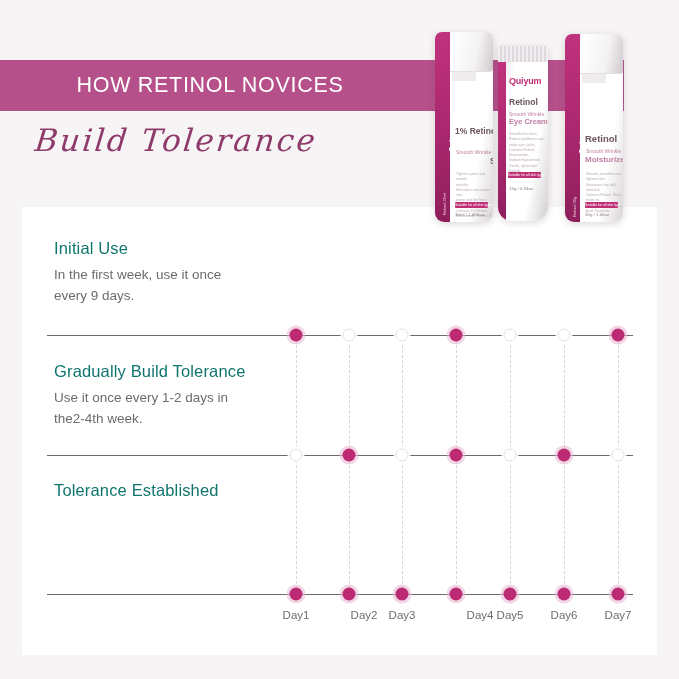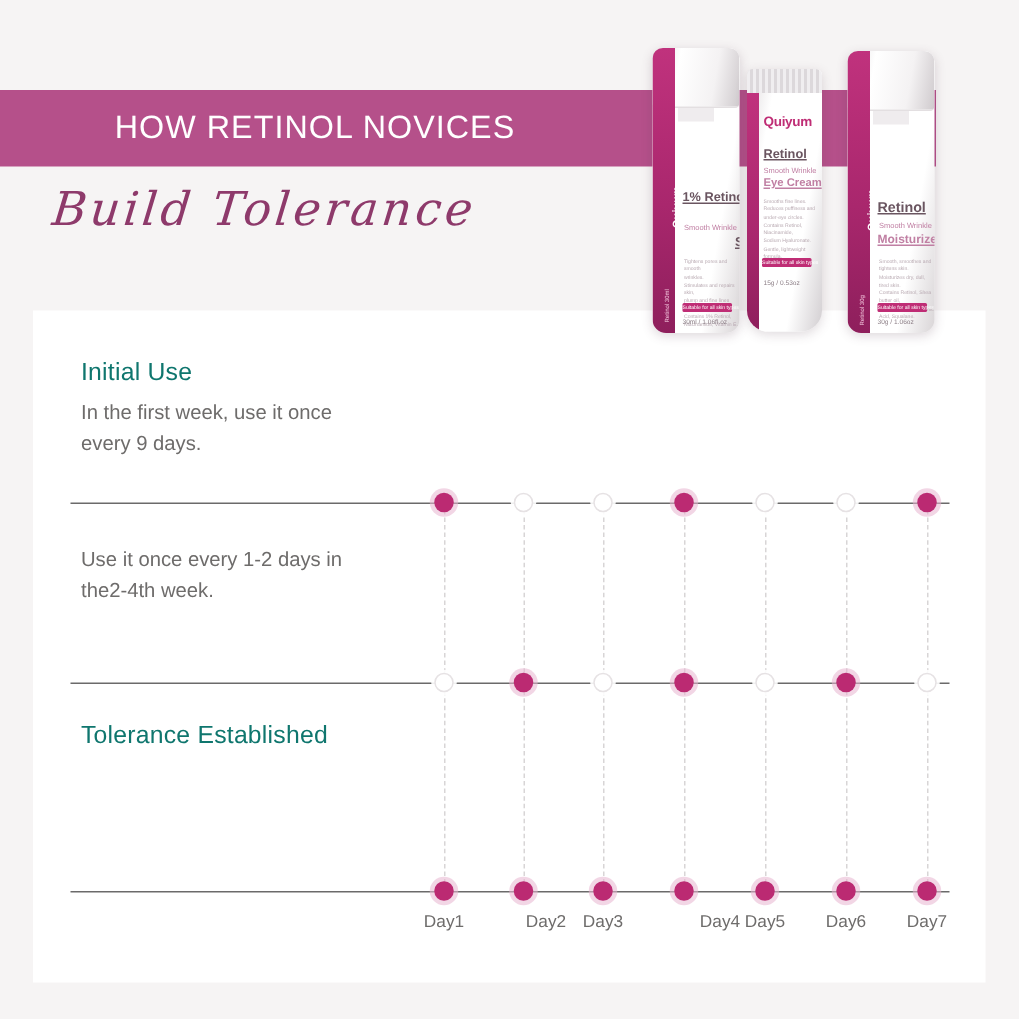--- a/index.html
+++ b/index.html
@@ -118,21 +118,20 @@
     transform: rotate(-90deg);
     transform-origin: left top;
   }
   .txt-main {
     position: absolute;
     color: #6a5560;
     font-size: 8.5px;
     font-weight: 700;
     white-space: nowrap;
     line-height: 1.08;
-    text-decoration: underline;
   }
   .txt-sub {
     position: absolute;
     color: #c07fa3;
     font-size: 5px;
     white-space: nowrap;
   }
   .txt-body {
     position: absolute;
     color: #b9aab2;
@@ -343,20 +342,21 @@
 
   <div class="card"></div>
 
   <div class="section" id="section-initial">
     <div class="section-title">Initial Use</div>
     <div class="section-body">In the first week, use it once
 every 9 days.</div>
   </div>
 
   <div class="section" id="section-gradual">
+    <div class="section-title">Gradually Build Tolerance</div>
     <div class="section-body">Use it once every 1-2 days in
 the2-4th week.</div>
   </div>
 
   <div class="section" id="section-tolerance">
     <div class="section-title">Tolerance Established</div>
   </div>
 
   <div class="row-line" id="row-line-1"></div>
   <div class="row-line" id="row-line-2"></div>

